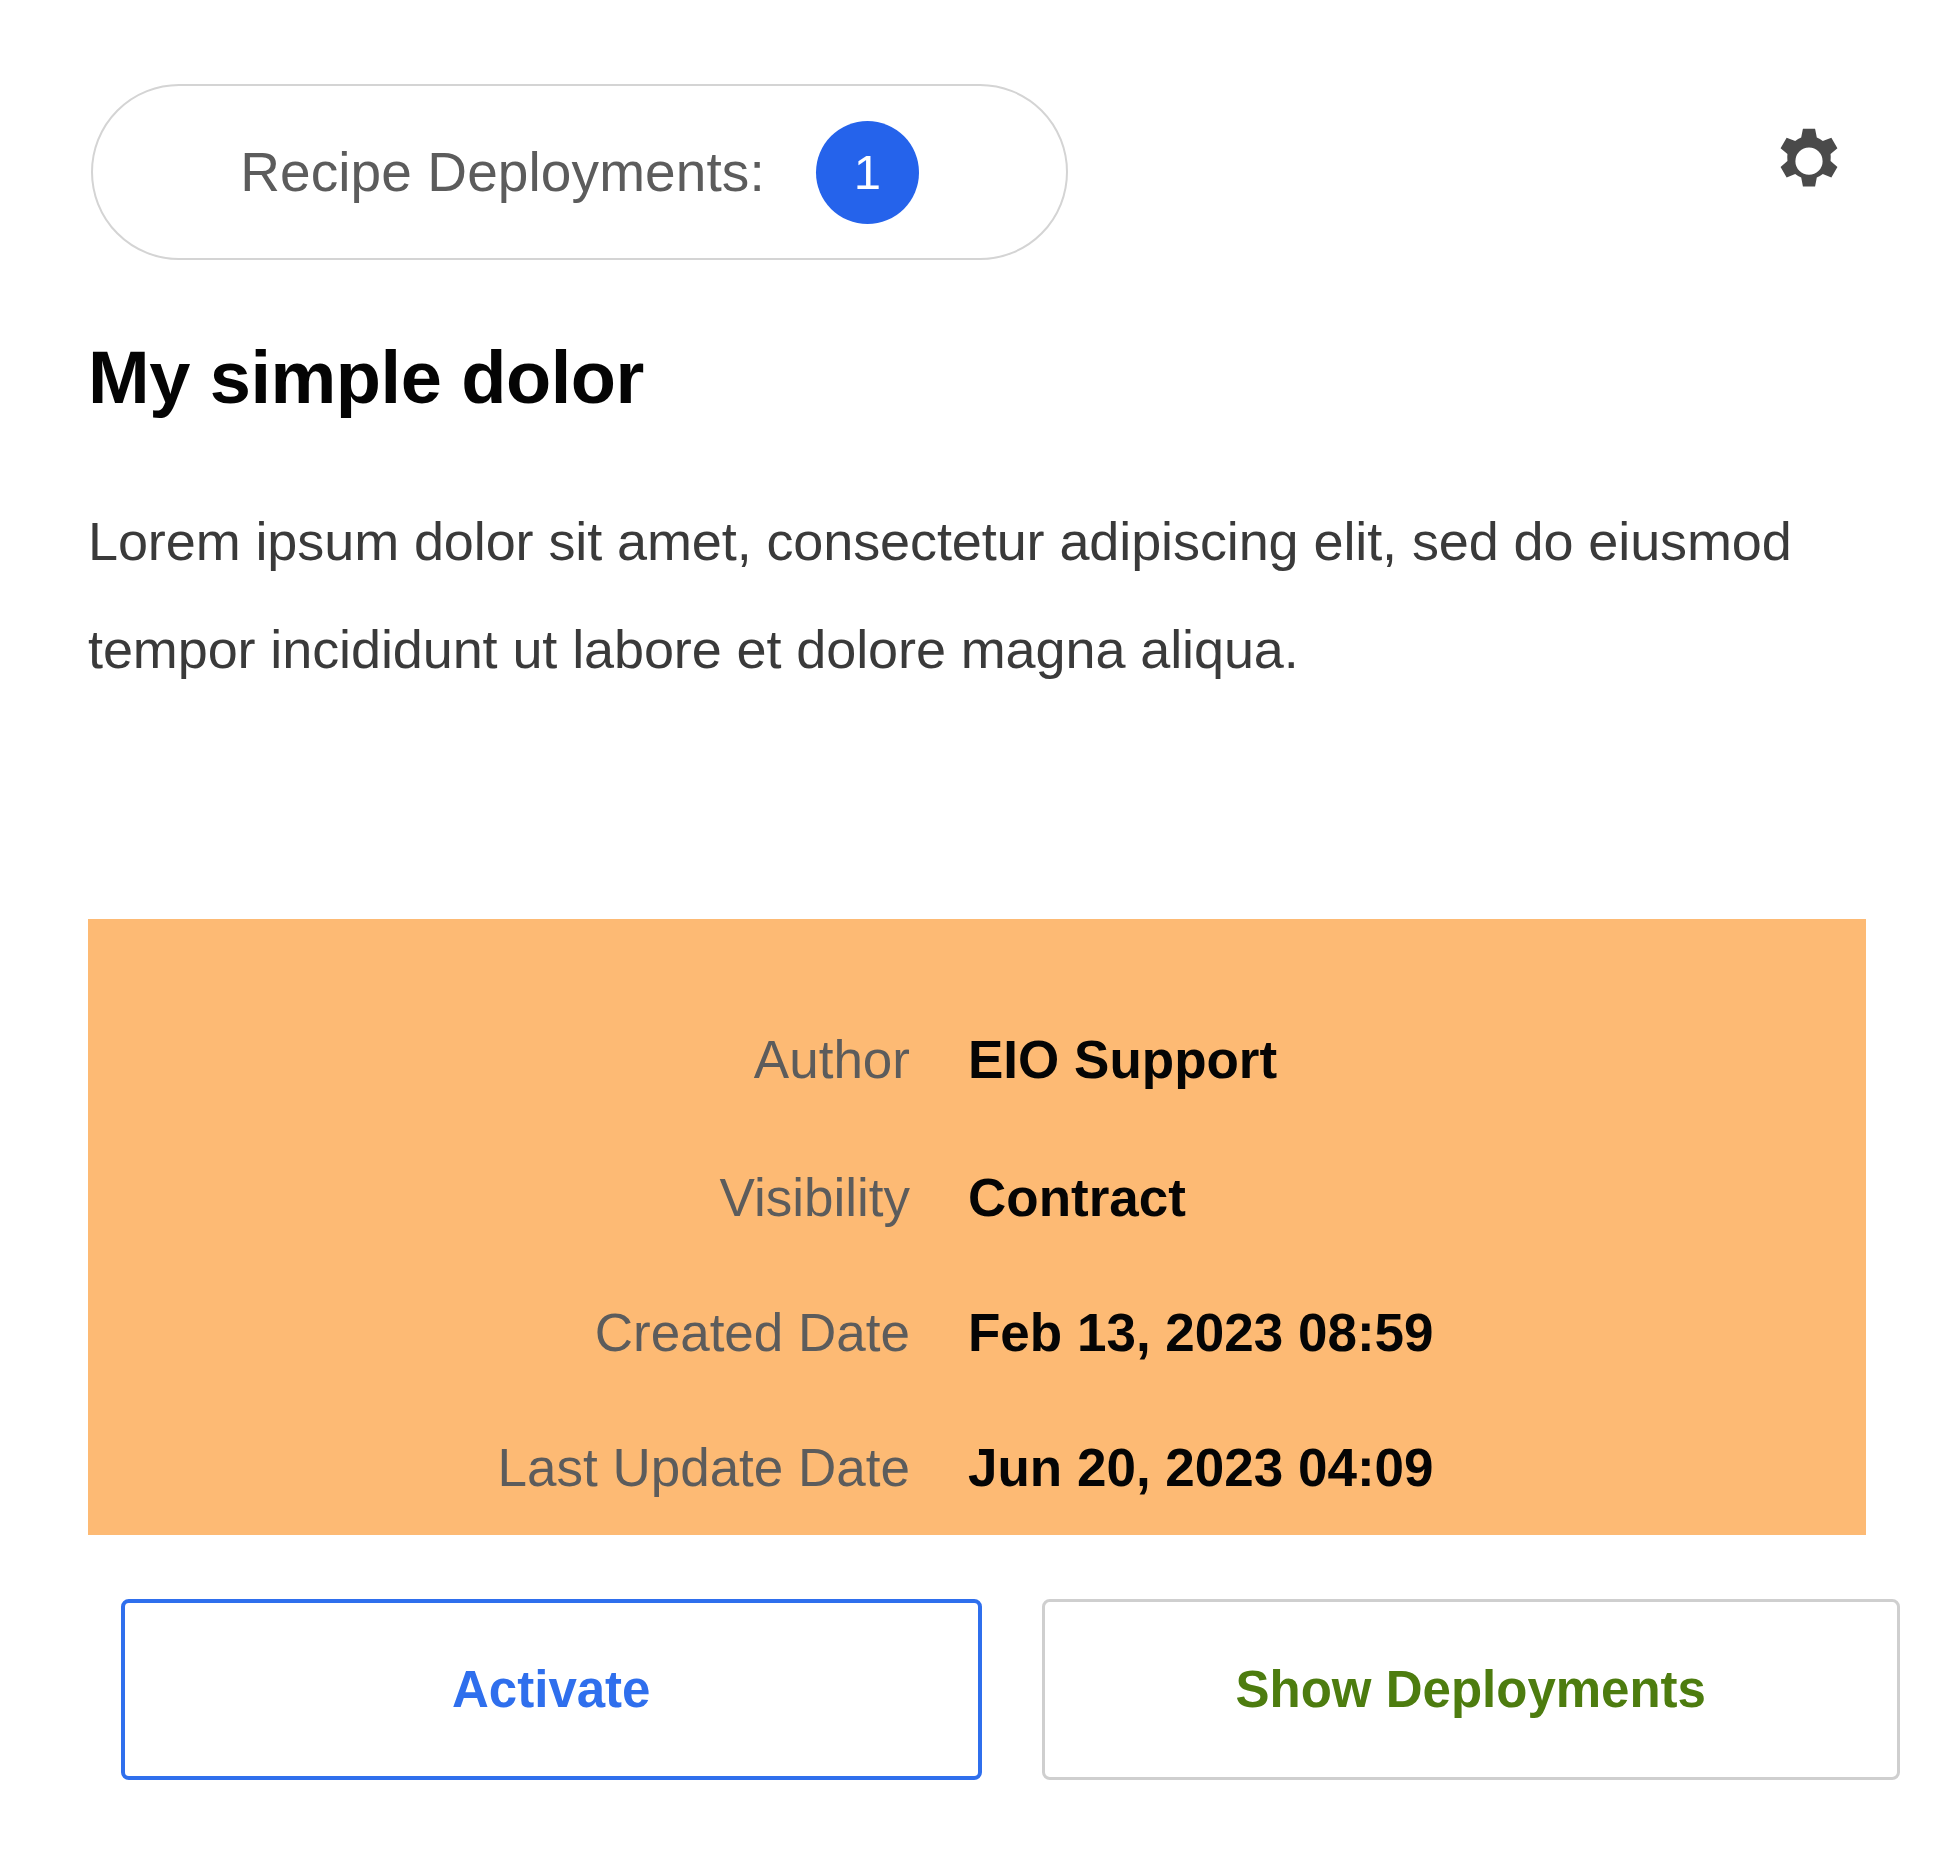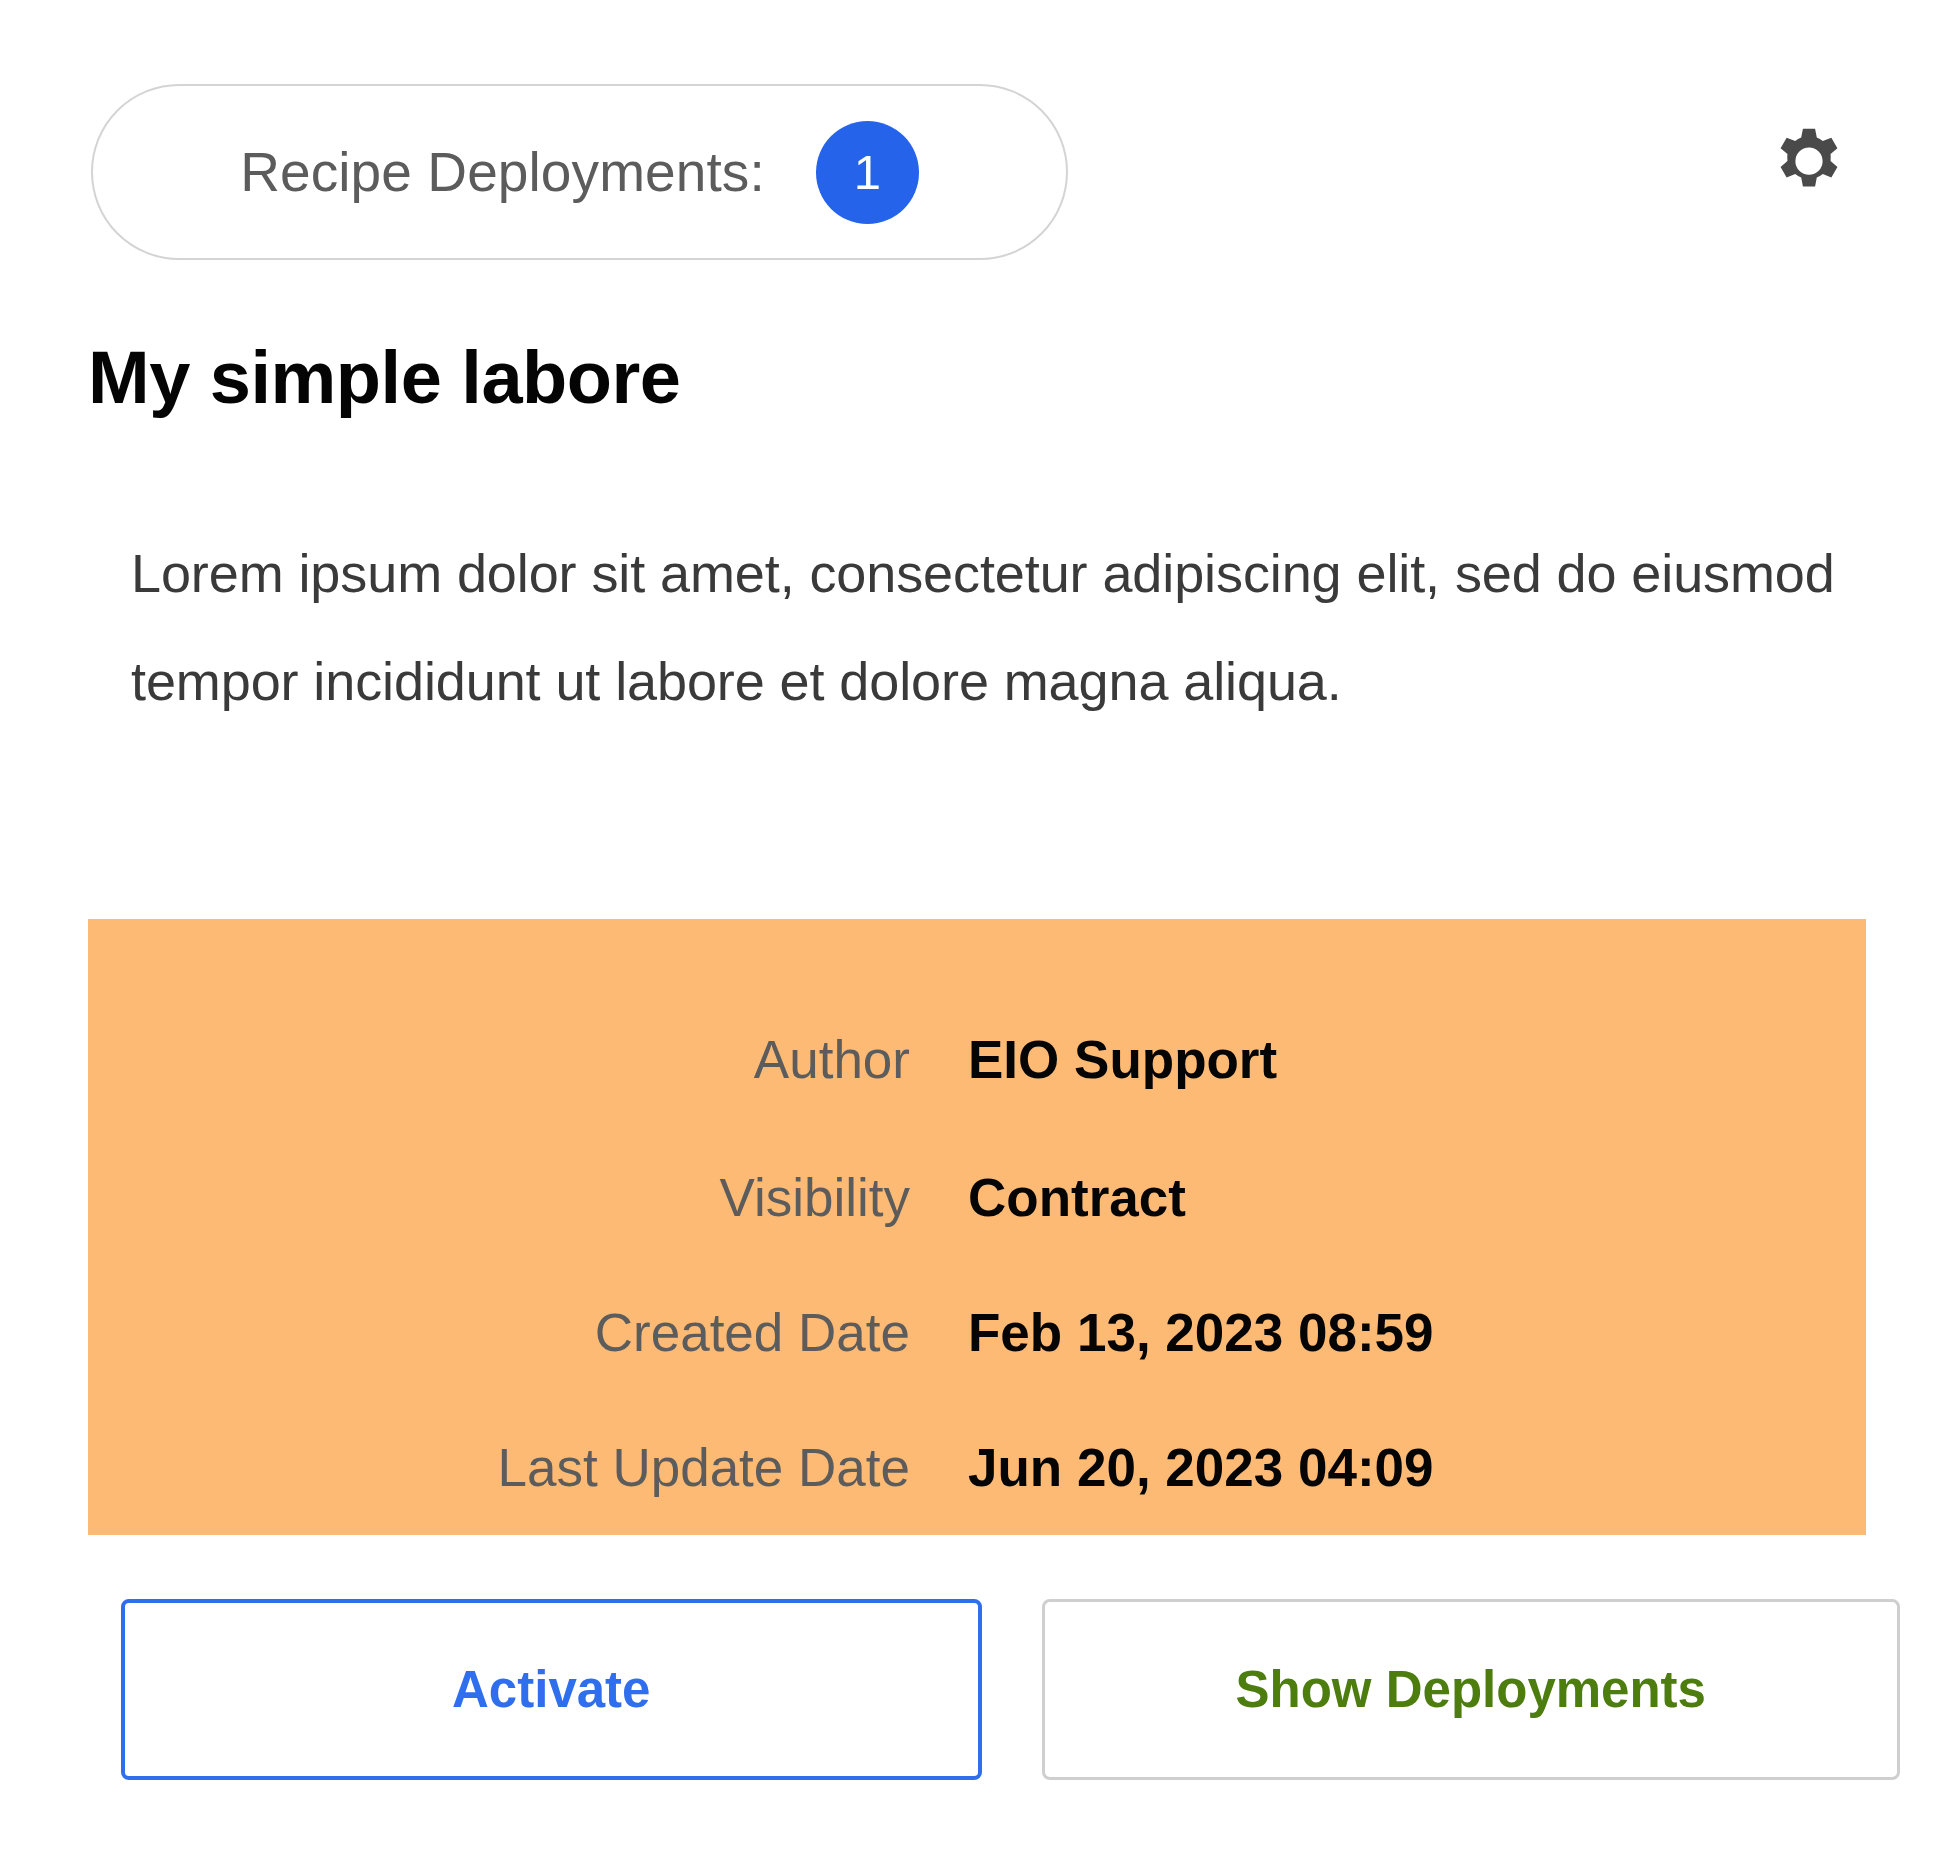--- a/index.html
+++ b/index.html
@@ -87,27 +87,26 @@
     font-weight: bold;
     color: #040404;
     letter-spacing: -0.5px;
     line-height: 1.05;
     white-space: nowrap;
   }
 
   .recipe-description {
     position: absolute;
     left: 88px;
-    top: 519px;
+    top: 487px;
     width: 1716px;
     font-size: 54px;
     color: #3a3a3a;
     line-height: 2.0;
     letter-spacing: -0.1px;
-    margin-left: 43px;
   }
 
   
   .details-panel {
     position: absolute;
     left: 88px;
     top: 919px;
     width: 1778px;
     height: 616px;
     background: #fdba74;
@@ -190,21 +189,21 @@
     </div>
 
     <div class="settings-gear">
       <svg width="90" height="90" viewBox="0 0 24 24" aria-hidden="true">
         <path fill="#4a4a4a" d="M13.62 1.5h-3.24l-.46 2.37a8.5 8.5 0 0 0-1.6.93L6.04 3.9 4.42 6.7l1.83 1.56a8.4 8.4 0 0 0 0 1.86L4.42 11.7l1.62 2.8 2.28-.9c.5.38 1.03.7 1.6.93l.46 2.37h3.24l.46-2.37c.57-.23 1.1-.55 1.6-.93l2.28.9 1.62-2.8-1.83-1.57a8.4 8.4 0 0 0 0-1.86l1.83-1.56-1.62-2.8-2.28.9a8.5 8.5 0 0 0-1.6-.93L13.62 1.5zM12 6.55a3.63 3.63 0 1 1 0 7.26 3.63 3.63 0 0 1 0-7.26z"></path>
       </svg>
     </div>
 
   </div>
 
-  <div class="recipe-title">My simple labore</div>
+  <div class="recipe-title">My simple dolor</div>
 
   <div class="recipe-description">Lorem ipsum dolor sit amet, consectetur adipiscing elit, sed do eiusmod tempor incididunt ut labore et dolore magna aliqua.</div>
 
   <div class="details-panel">
     <table class="details-table">
       <tbody>
         <tr>
           <td class="detail-label">Author</td>
           <td class="detail-value">EIO Support</td>
         </tr>

